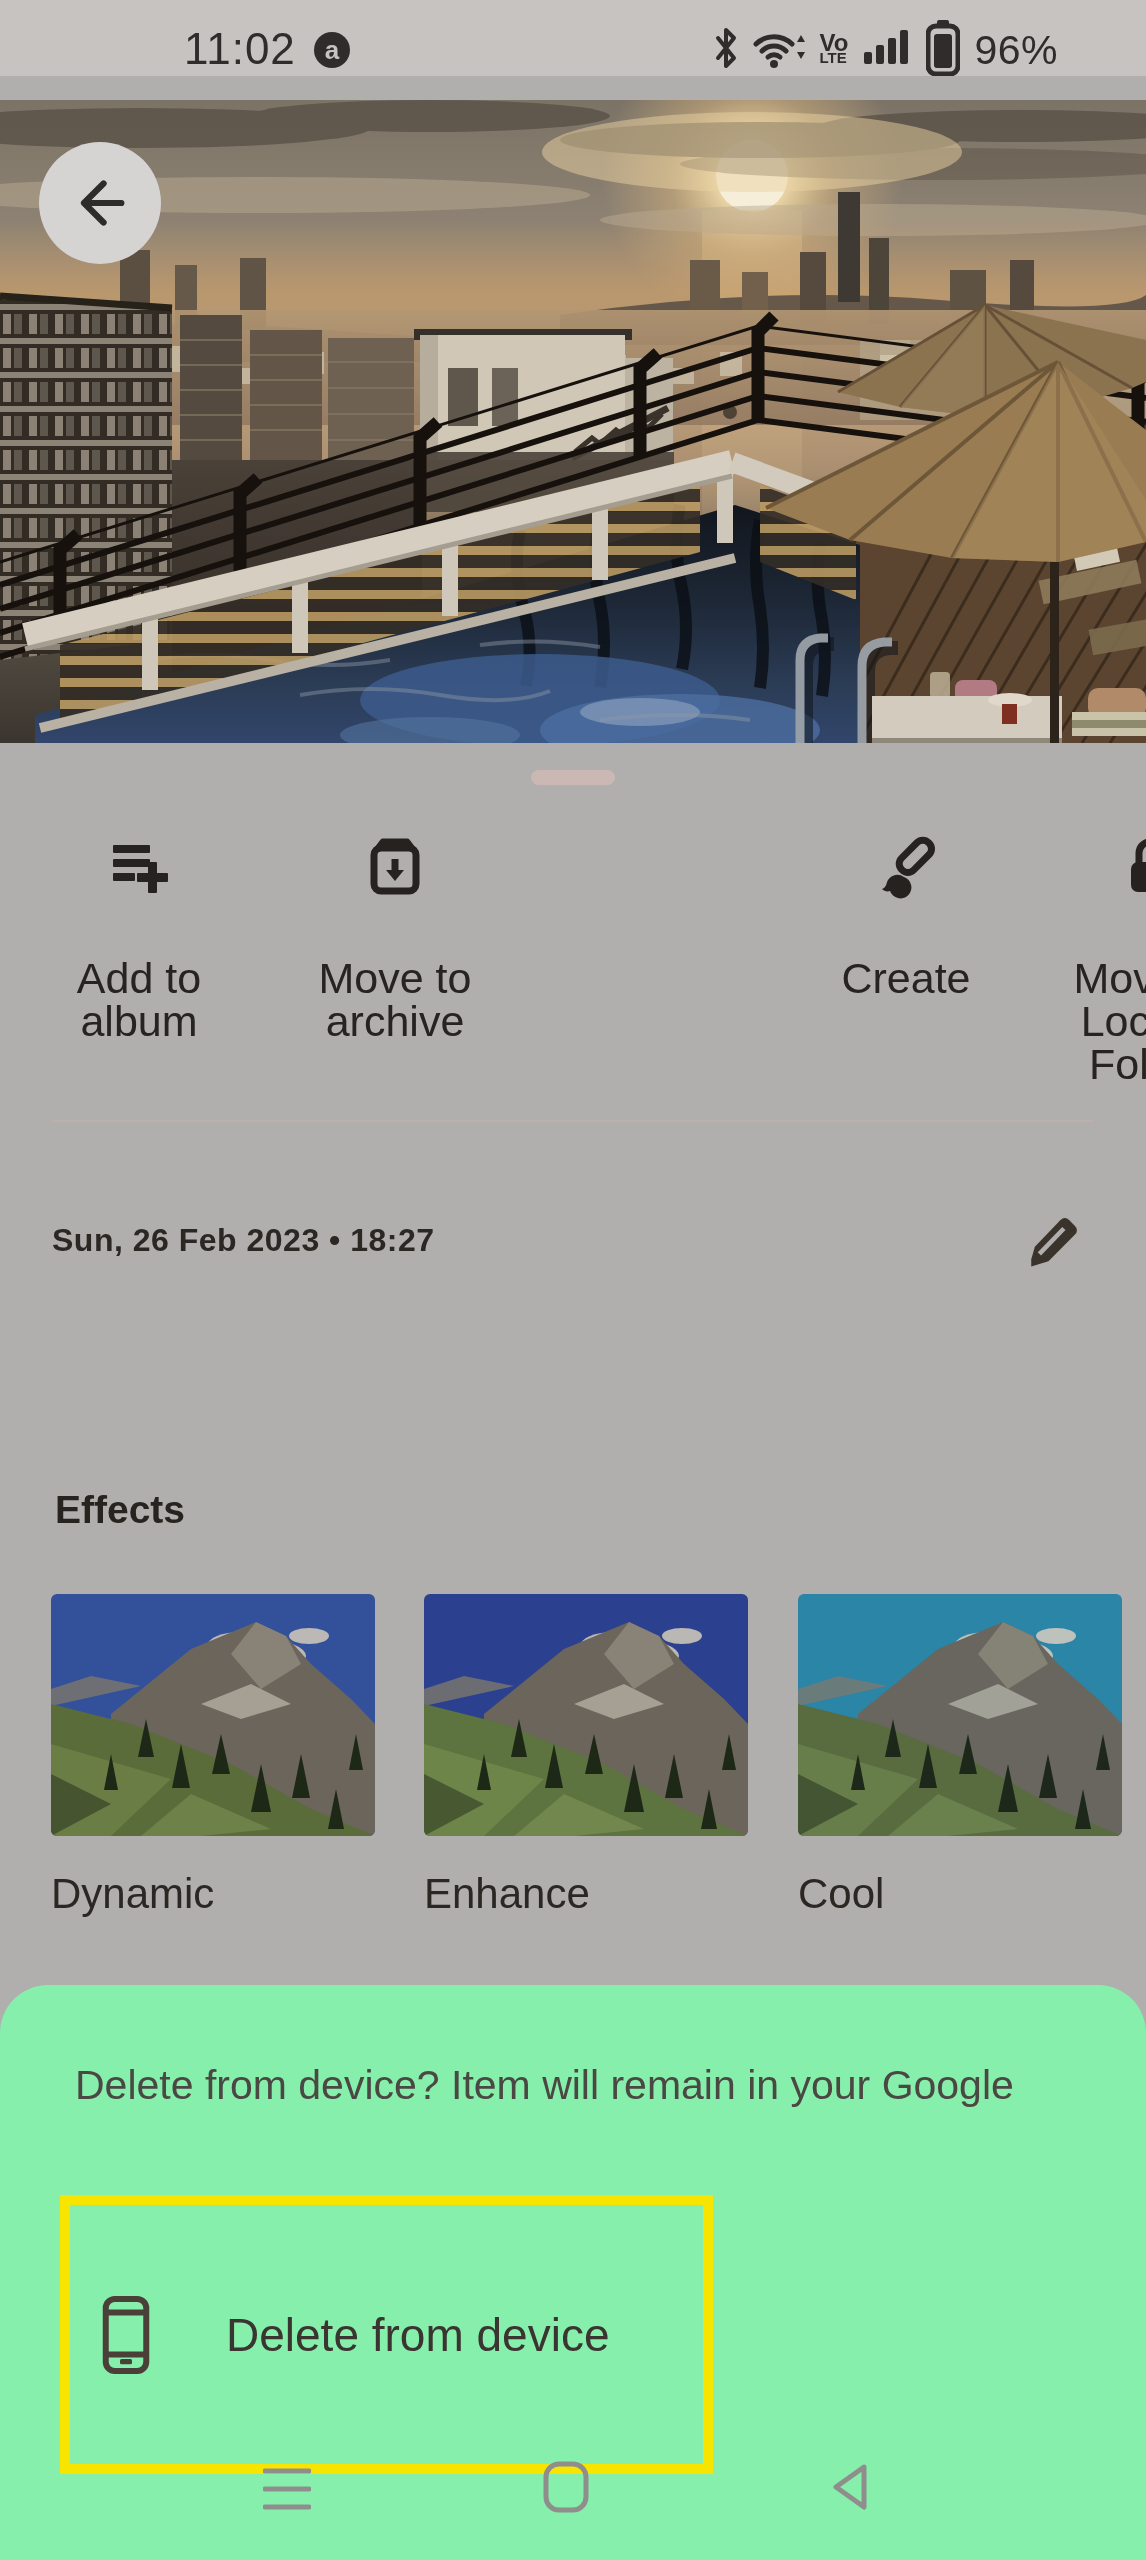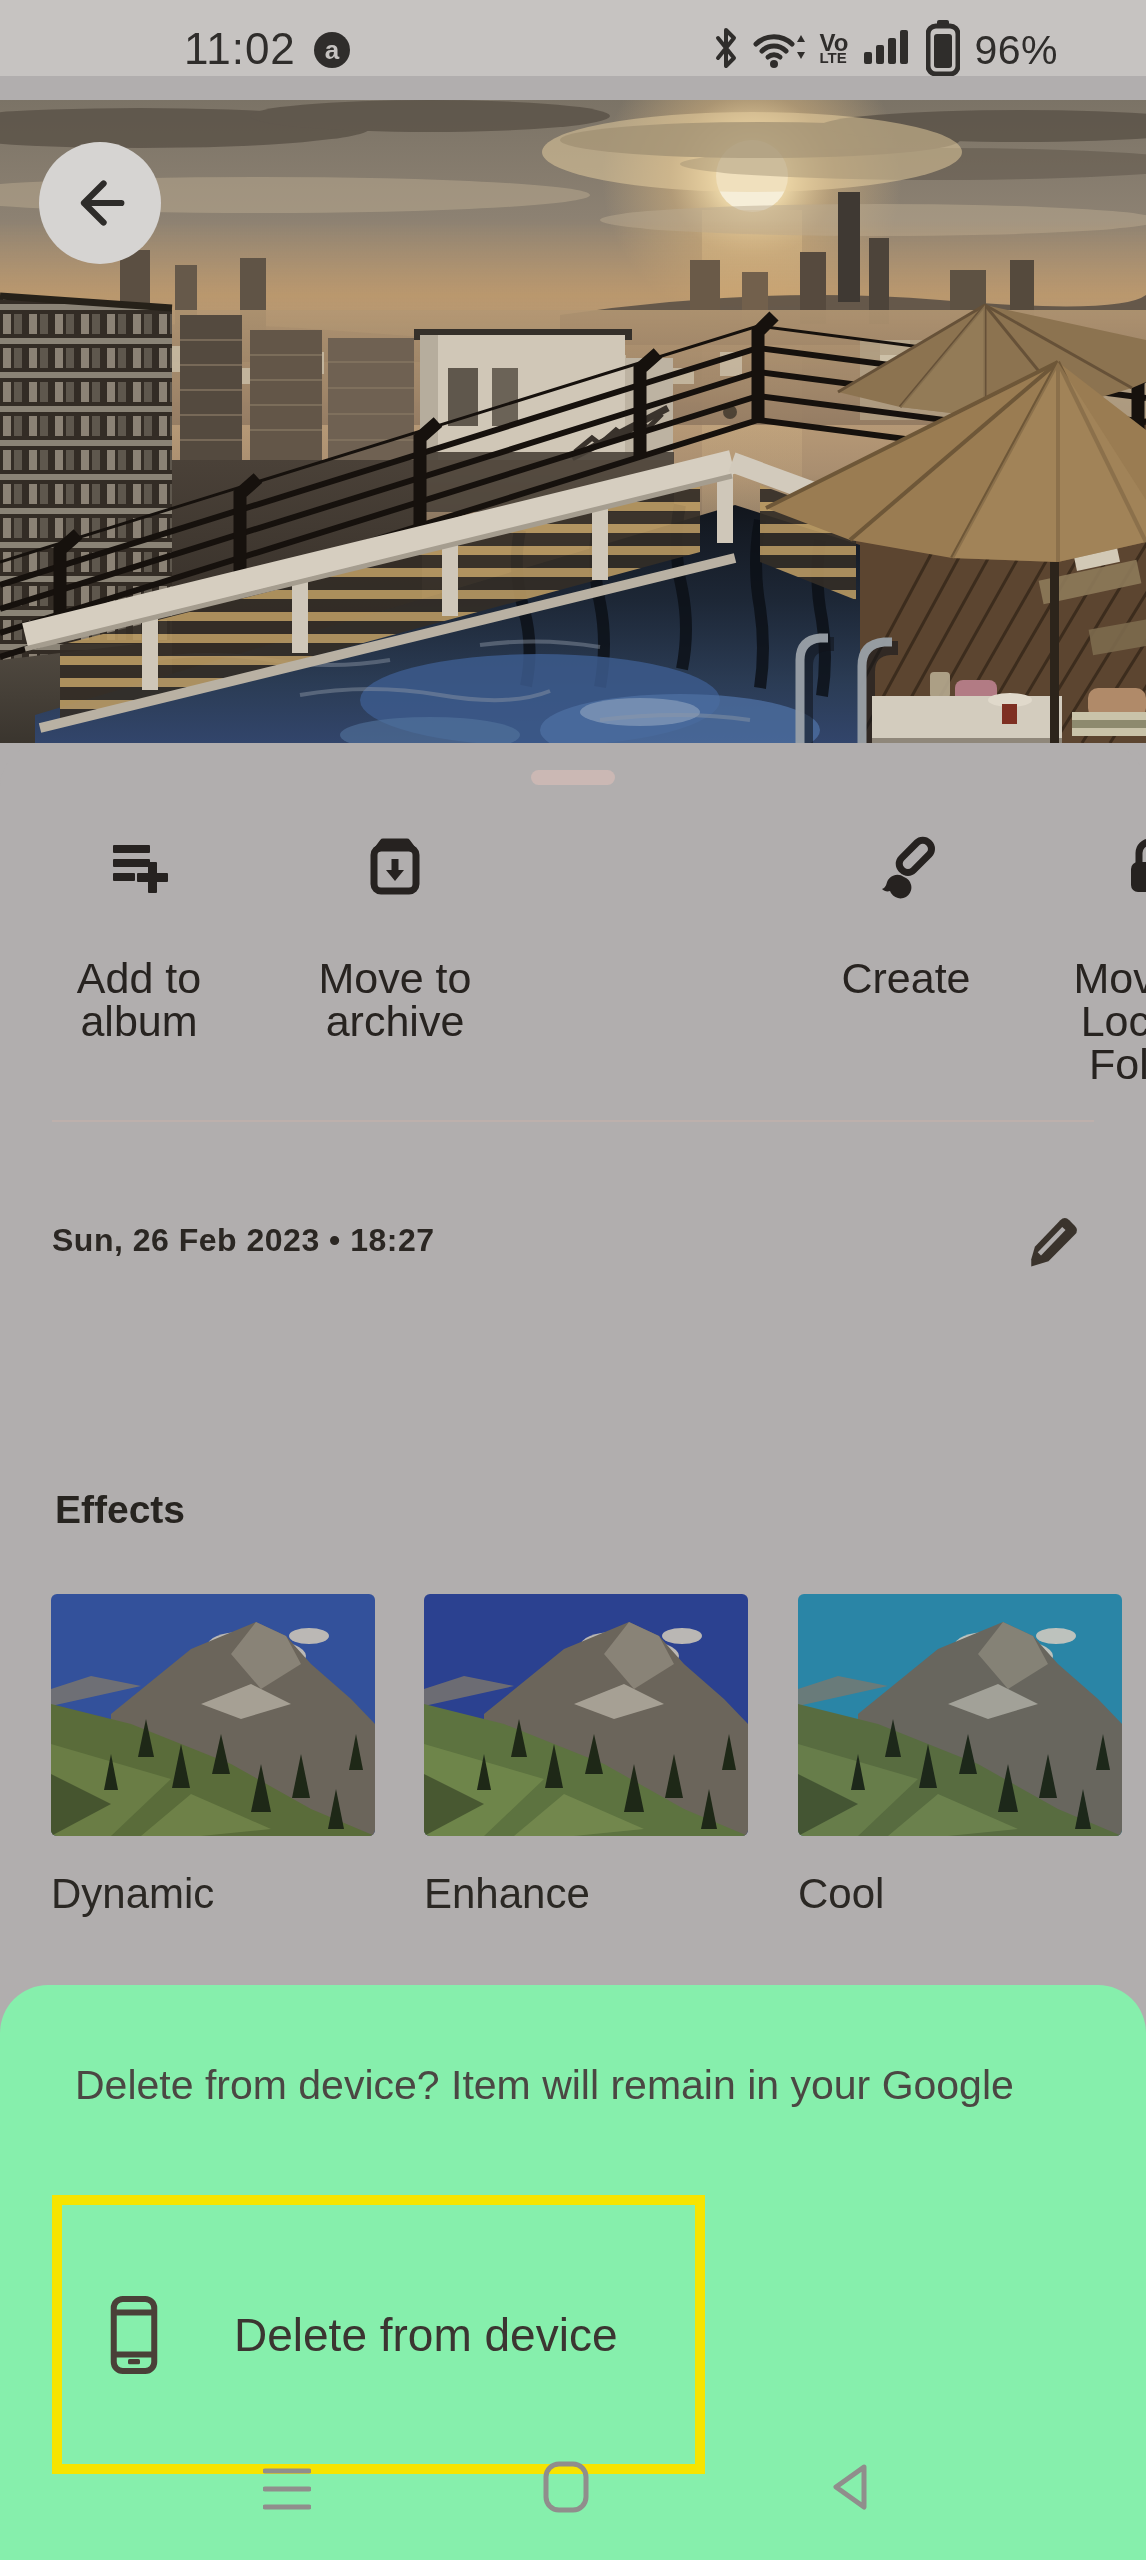--- a/index.html
+++ b/index.html
@@ -36,23 +36,23 @@
   .caption{position:absolute;left:55px;top:583px;font-size:42px;color:#6f6b68;}
   .effects-title{position:absolute;left:55px;top:745px;font-size:39px;font-weight:bold;color:#272420;}
   .effect{position:absolute;top:851px;width:324px;cursor:pointer;}
   .effect svg{display:block;width:324px;height:242px;border-radius:6px;}
   .elabel{position:absolute;top:276px;left:0;font-size:42px;color:#2b2824;}
   
   .dialog{position:absolute;left:0;top:1985px;width:1146px;height:575px;background:#86efac;
           border-radius:48px 48px 0 0;z-index:40;}
   .msg{position:absolute;left:75px;top:75px;font-size:41px;line-height:51px;color:#4b4743;}
   .msg span{display:block;}
-  .confirm{position:absolute;left:52px;top:210px;width:653px;height:279px;box-sizing:border-box;
+  .confirm{position:absolute;left:60px;top:210px;width:653px;height:279px;box-sizing:border-box;
            border:10px solid #f7e400;background:transparent;display:flex;align-items:center;
-           padding-left:48px;gap:76px;cursor:pointer;}
+           padding-left:32px;gap:76px;cursor:pointer;}
   .confirm-label{font-size:46px;color:#3b3531;}
   .navbar{position:absolute;left:0;top:460px;width:1146px;height:115px;}
   .nav-btn{position:absolute;background:none;border:none;padding:0;cursor:pointer;}
 </style>
 </head>
 <body>
 
 <div id="screen">
 
   <div class="status-bar">

